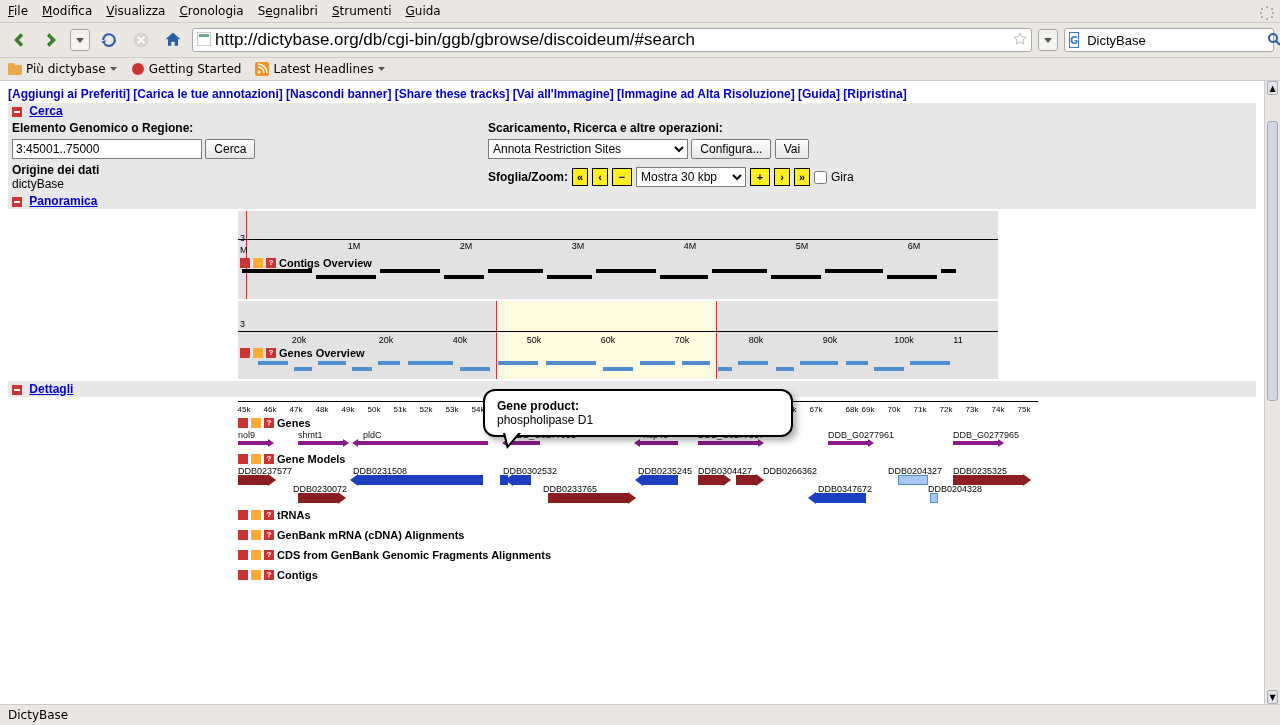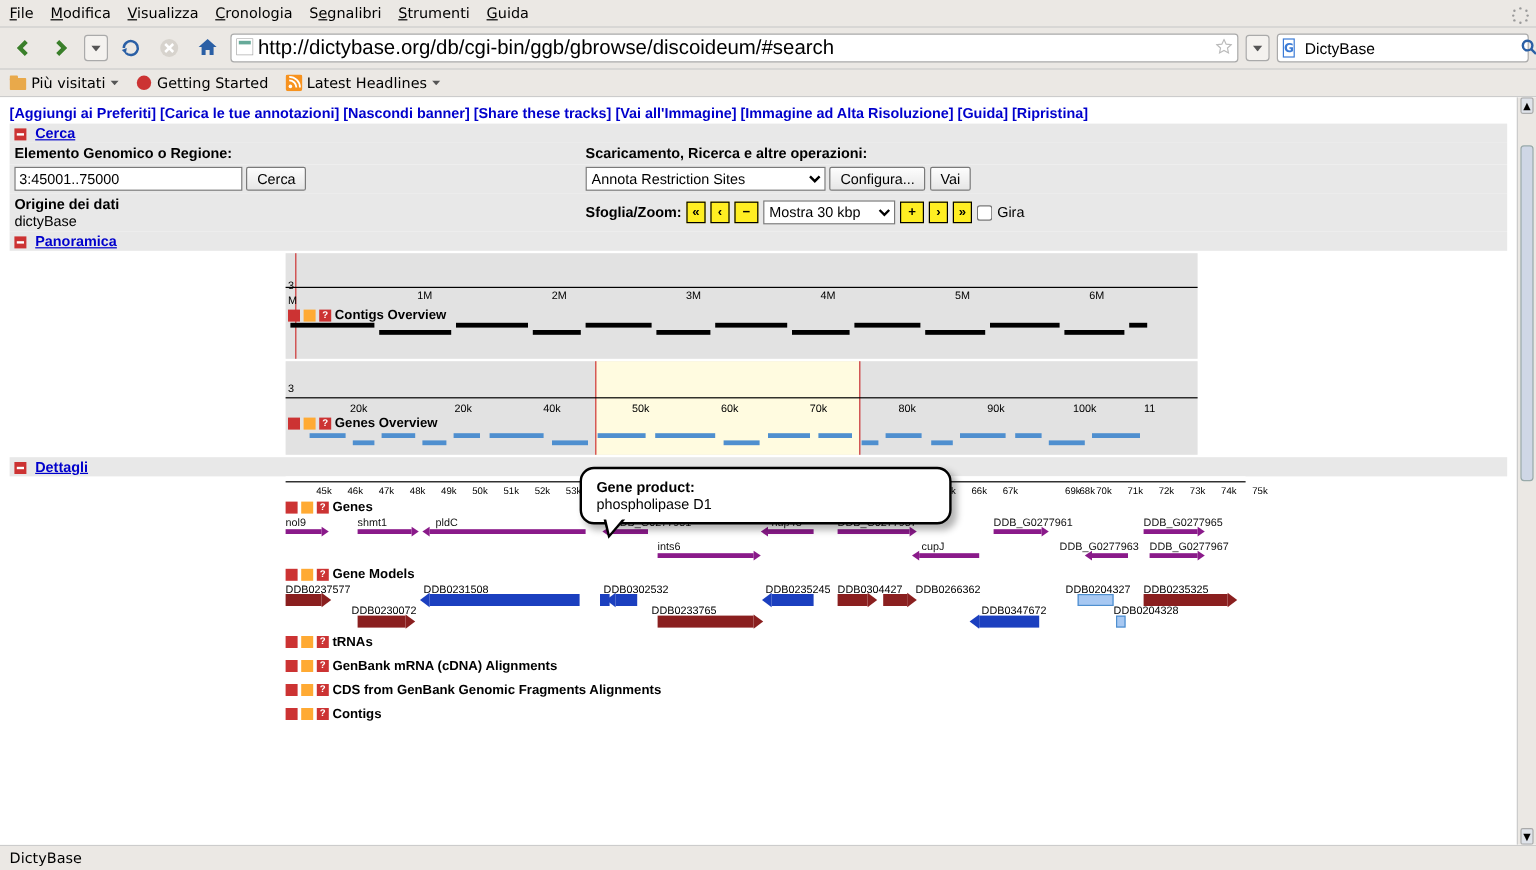--- a/index.html
+++ b/index.html
@@ -69,21 +69,21 @@
 .tl-red { background: #c33; }
 .tl-orange { background: #fa3; }
 .tl-help { background: #c33; color: #fff; font-size: 8px; text-align: center; line-height: 10px; }
 .region-hl { position: absolute; background: #fffbe0; top: 0; bottom: 0; }
 .region-ticks span { position: absolute; font-size: 9px; transform: translateX(-50%); top: 28px; }
 .rg-blk { position: absolute; height: 4px; background: #4f8fcf; }
 
 .detail-track { position: relative; width: 800px; margin-left: 230px; background: #fff; }
 .detail-ruler { position: relative; height: 18px; }
 .detail-ruler .arrowline { position: absolute; left: 0; right: 0; top: 4px; height: 1px; background: #000; }
-.detail-ruler .lbls span { position: absolute; font-size: 8px; top: 8px; transform: translateX(-50%); margin-left: 26px; }
+.detail-ruler .lbls span { position: absolute; font-size: 8px; top: 8px; transform: translateX(-50%); }
 
 .gene-row { position: relative; height: 20px; }
 .gene-lbl { position: absolute; font-size: 9px; top: -1px; color: #111; }
 .gene-arrow { position: absolute; height: 4px; top: 10px; }
 .gene-arrow.purple { background: #8a1a8a; }
 .gene-arrow .ah { position: absolute; width: 0; height: 0; border-top: 4px solid transparent; border-bottom: 4px solid transparent; top: -2px; }
 .gene-arrow.r .ah { right: -6px; border-left: 6px solid #8a1a8a; }
 .gene-arrow.l .ah { left: -6px; border-right: 6px solid #8a1a8a; }
 
 .model-row { position: relative; height: 18px; }
@@ -194,21 +194,21 @@
           </svg></span>
     </div>
   </div>
 
   <div class="bmbar">
     <span class="bm-item">
       <svg class="bm-icon">
           <rect width="14" height="10" y="3" fill="#e9a94a" rx="1"></rect>
           <rect width="7" height="4" y="1" fill="#e9a94a" rx="1"></rect>
         </svg>
-      <span>Più visitati</span>
+      <span>Più dictybase</span>
       <svg width="7" height="4">
           <path d="M0 0h7L3.5 4z" fill="#555"></path>
         </svg>
     </span>
     <span class="bm-item">
       <svg class="bm-icon">
           <circle cx="7" cy="7" r="6" fill="#c33"></circle>
         </svg>
       <span>Getting Started</span>
     </span>
@@ -394,21 +394,21 @@
               <span style="left: 344px;">58k</span>
               <span style="left: 370px;">59k</span>
               <span style="left: 396px;">60k</span>
               <span style="left: 422px;">61k</span>
               <span style="left: 448px;">62k</span>
               <span style="left: 474px;">63k</span>
               <span style="left: 500px;">64k</span>
               <span style="left: 526px;">65k</span>
               <span style="left: 552px;">66k</span>
               <span style="left: 578px;">67k</span>
-              <span style="left: 632px; padding-left: 20px;">68k</span>
+              <span style="left: 604px; padding-left: 20px;">68k</span>
               <span style="left: 630px;">69k</span>
               <span style="left: 656px;">70k</span>
               <span style="left: 682px;">71k</span>
               <span style="left: 708px;">72k</span>
               <span style="left: 734px;">73k</span>
               <span style="left: 760px;">74k</span>
               <span style="left: 786px;">75k</span>
             </div>
         </div>
 
@@ -445,38 +445,20 @@
             </div>
           <span class="gene-lbl" style="left:590px">DDB_G0277961</span>
           <div class="gene-arrow purple r" style="left:590px;width:40px">
               <span class="ah"></span>
             </div>
           <span class="gene-lbl" style="left:715px">DDB_G0277965</span>
           <div class="gene-arrow purple r" style="left:715px;width:45px">
               <span class="ah"></span>
             </div>
         </div>
-        <div class="gene-row">
-          <span class="gene-lbl" style="left:310px">ints6</span>
-          <div class="gene-arrow purple r" style="left:310px;width:80px">
-              <span class="ah"></span>
-            </div>
-          <span class="gene-lbl" style="left:530px">cupJ</span>
-          <div class="gene-arrow purple l" style="left:528px;width:50px">
-              <span class="ah"></span>
-            </div>
-          <span class="gene-lbl" style="left:645px">DDB_G0277963</span>
-          <div class="gene-arrow purple l" style="left:672px;width:30px">
-              <span class="ah"></span>
-            </div>
-          <span class="gene-lbl" style="left:720px">DDB_G0277967</span>
-          <div class="gene-arrow purple r" style="left:720px;width:40px">
-              <span class="ah"></span>
-            </div>
-        </div>
 
         <div class="track-label-row">
           <span class="tl-icon tl-red"></span>
           <span class="tl-icon tl-orange"></span>
           <span class="tl-icon tl-help">?</span>
           <span>Gene Models</span>
         </div>
         <div class="model-row">
           <span class="model-lbl" style="left:0">DDB0237577</span>
           <div class="model-bar red r" style="left:0;width:30px">

